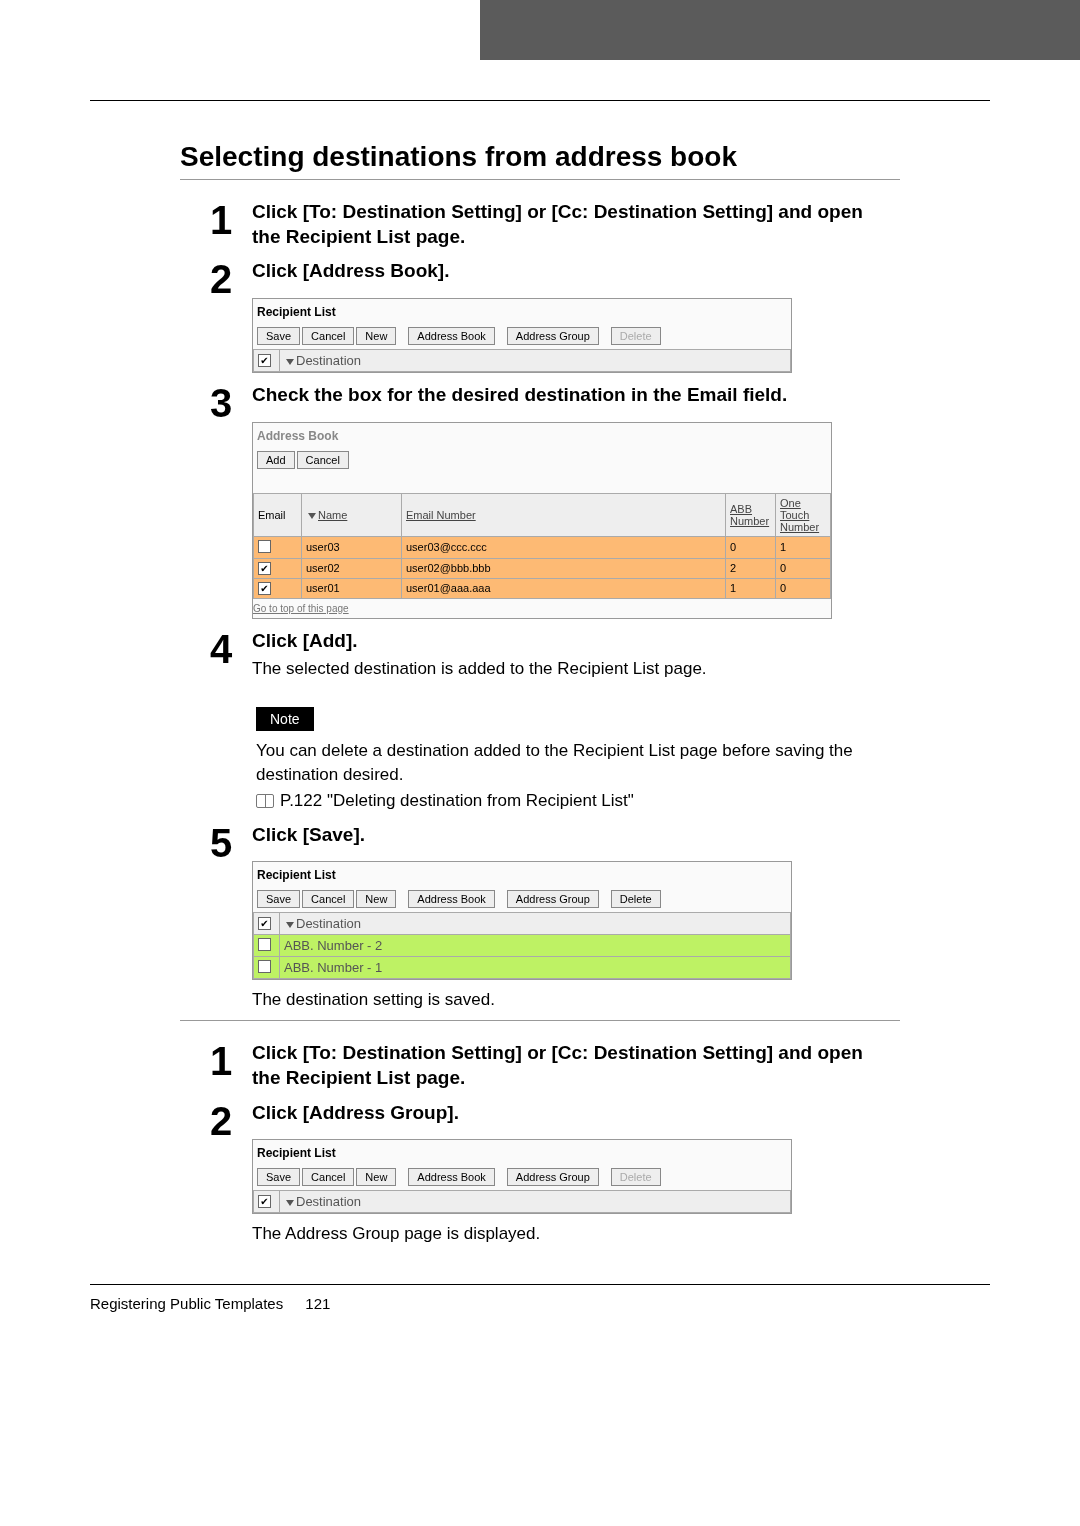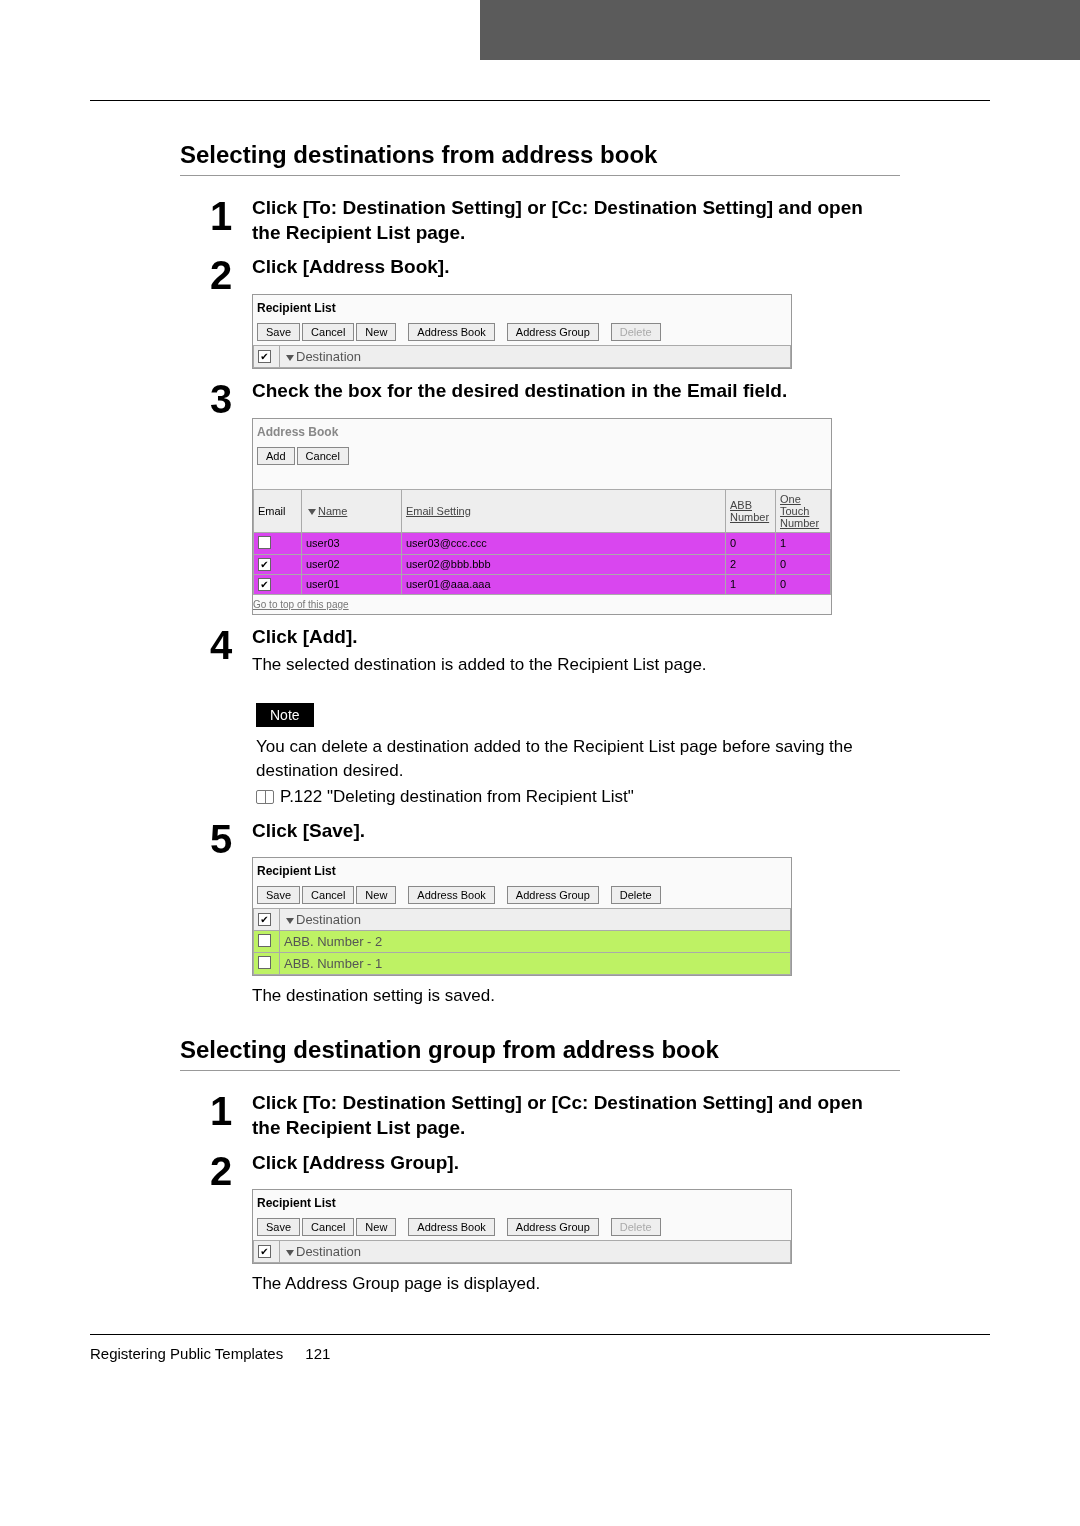--- a/index.html
+++ b/index.html
@@ -3,37 +3,37 @@
 <meta charset="utf-8">
 <style>
   * { margin: 0; padding: 0; box-sizing: border-box; }
   html, body { width: 1080px; background: #fff; font-family: Arial, Helvetica, sans-serif; color: #000; }
   .page { width: 1080px; padding: 0 0 30px 0; }
   .topbar { width: 100%; height: 60px; background: #fff; }
   .topbar-right { width: 600px; height: 60px; background: #5b5b5b; float: right; }
   .clearfix::after { content: ""; display: block; clear: both; }
   .rule { border: none; border-top: 1.5px solid #000; margin: 40px 90px 0 90px; }
   .content { padding: 30px 90px 0 90px; }
-  .sec-title { font-size: 24px; font-weight: bold; margin: 10px 0 6px 90px; }
+  .sec-title { font-size: 28px; font-weight: bold; margin: 10px 0 6px 90px; }
   .sec-underline { border-top: 1px solid #999; margin: 4px 90px 20px 90px; }
   .step { display: flex; align-items: flex-start; margin: 10px 0 10px 110px; }
   .step-num { font-size: 40px; font-weight: bold; width: 42px; line-height: 1; margin-right: 10px; flex-shrink: 0; text-align: center; }
   .step-head { font-size: 19px; font-weight: bold; line-height: 1.3; }
   .step-body { font-size: 17px; line-height: 1.4; }
   .step-col { flex: 1; padding-right: 110px; }
   .screenshot { margin: 14px 0 0 0; border: 1px solid #999; background: #fafafa; font-size: 11px; width: 540px; }
   .scr-title { font-weight: bold; font-size: 12px; padding: 6px 4px 4px 4px; }
   .scr-btnbar { padding: 4px; display: flex; gap: 2px; }
   .mini-btn { border: 1px solid #888; background: #eee; padding: 2px 8px; font-size: 11px; }
   .mini-btn.disabled { color: #aaa; }
   .tiny-cb { width: 13px; height: 13px; border: 1px solid #666; background: #fff; display: inline-flex; align-items: center; justify-content: center; font-size: 10px; margin-right: 4px; }
   .triangle-down { display: inline-block; width: 0; height: 0; border-left: 4px solid transparent; border-right: 4px solid transparent; border-top: 6px solid #555; margin: 0 2px 0 2px; }
   .link-u { color: #555; font-size: 13px; }
   .addr-table { width: 100%; border-collapse: collapse; font-size: 11px; margin-top: 20px; }
-  .addr-table th, .addr-table td { border: 1px solid #aaa; padding: 3px 4px; text-align: left; background: #d946ef; }
+  .addr-table th, .addr-table td { border: 1px solid #aaa; padding: 3px 4px; text-align: left; background: #fdba74; }
   .addr-table th { background: #eee; font-weight: normal; }
   .addr-table th .hdr { text-decoration: underline; color: #444; }
   .col-email { width: 48px; }
   .col-name { width: 100px; }
   .col-addr { }
   .col-abb { width: 50px; }
   .col-one { width: 55px; }
   .golink { font-size: 10px; text-decoration: underline; color: #777; padding: 4px 0; }
   .indent-block-less { margin-left: 166px; margin-right: 120px; }
   .after-text { font-size: 17px; margin: 10px 0 0 0; }
@@ -107,21 +107,21 @@
           <div class="scr-btnbar">
             <span class="mini-btn">Add</span>
             <span class="mini-btn">Cancel</span>
           </div>
 
           <table class="addr-table">
             <tbody>
                 <tr>
               <th class="col-email"><span>Email</span></th>
               <th class="col-name"><span class="triangle-down"></span><span class="hdr">Name</span></th>
-              <th class="col-addr"><span class="hdr">Email Setting</span></th>
+              <th class="col-addr"><span class="hdr">Email Number</span></th>
               <th class="col-abb"><span class="hdr">ABB Number</span></th>
               <th class="col-one"><span class="hdr">One Touch Number</span></th>
             </tr>
             <tr>
               <td><span class="tiny-cb"></span></td>
               <td>user03</td>
               <td>user03@ccc.ccc</td>
               <td>0</td>
               <td>1</td>
             </tr>
@@ -192,21 +192,20 @@
               <td><span class="link-u">ABB. Number - 1</span></td>
             </tr>
           </tbody>
             </table>
         </div>
 
         <div class="after-text caption-text">The destination setting is saved.</div>
       </div>
     </div>
 
-    <div class="sec-title" style="margin-top:30px">Selecting destination group from address book</div>
     <div class="sec-underline"></div>
 
     <div class="step">
       <div class="step-num">1</div>
       <div class="step-col">
         <div class="step-head">Click [To: Destination Setting] or [Cc: Destination Setting] and open the Recipient List page.</div>
       </div>
     </div>
 
     <div class="step">

